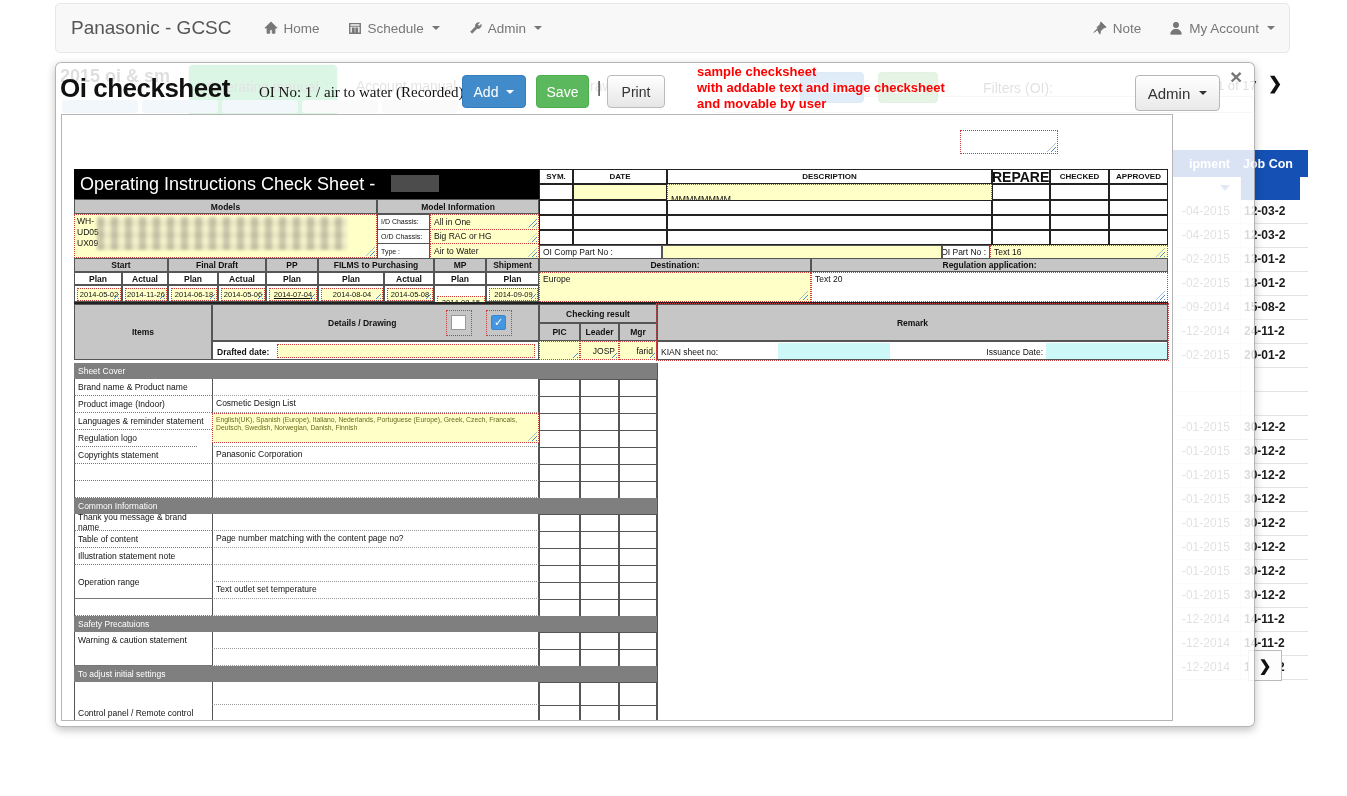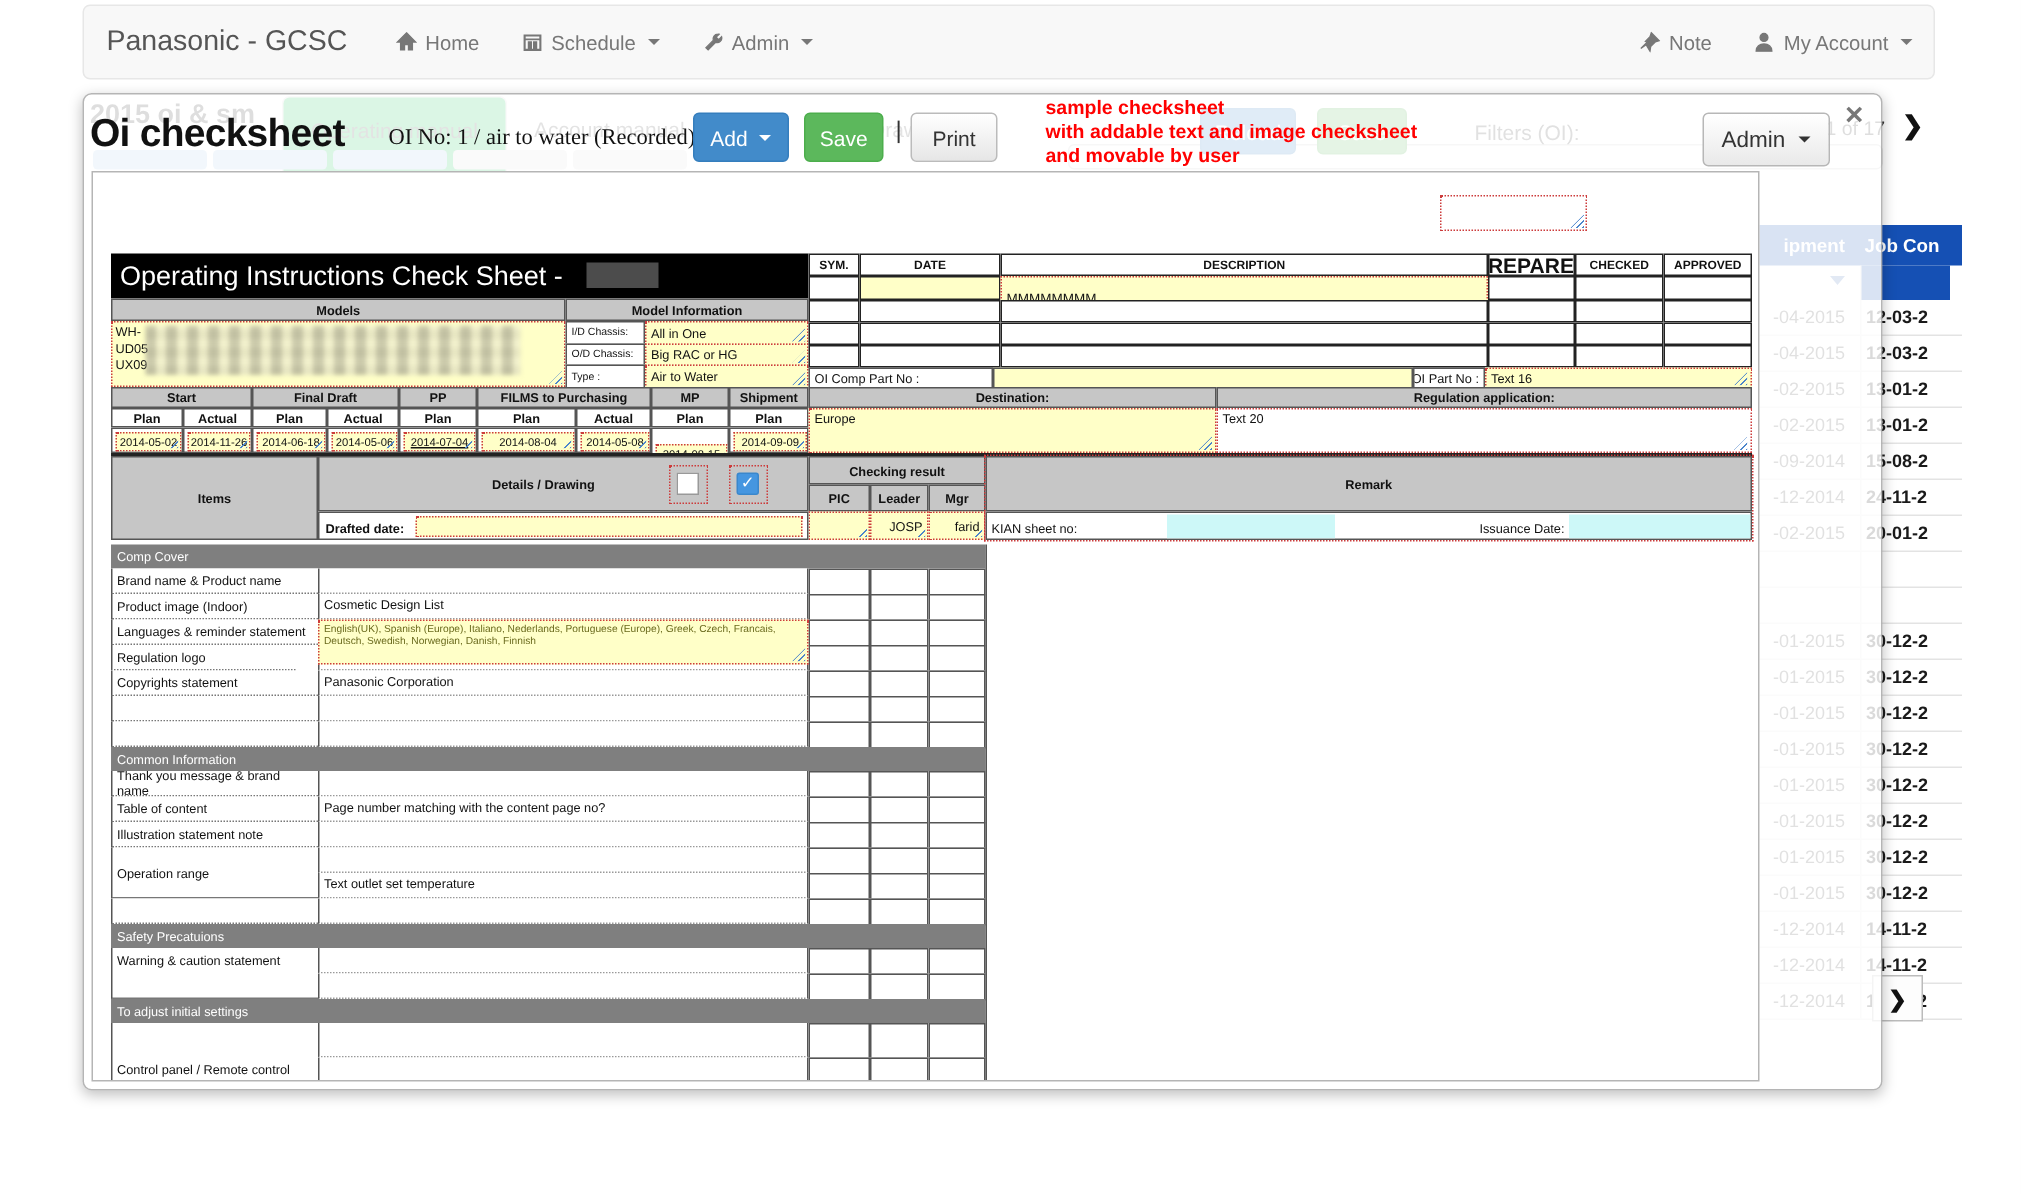--- a/index.html
+++ b/index.html
@@ -404,21 +404,21 @@
       <div class="cell bd gray ctr" style="left:595px;top:189px;width:511px;height:37px;font-weight:bold;">Remark</div>
       <div class="cell bd" style="left:595px;top:226px;width:511px;height:19px;background:#fff;">
         <span style="position:absolute;left:3px;top:5px;">KIAN sheet no:</span>
         <span class="cell cyan" style="left:120px;top:1px;width:112px;height:16px;"></span>
         <span style="position:absolute;left:270px;top:5px;width:115px;text-align:right;">Issuance Date:</span>
         <span class="cell cyan" style="left:388px;top:1px;width:121px;height:16px;"></span>
       </div>
       <div class="cell dot" style="left:594px;top:188px;width:513px;height:58px;"></div>
 
       <div id="sections">
-          <div class="cell band" style="left:12px;top:248px;width:583px;height:16px;padding-left:4px;line-height:16px;font-size:8.5px;">Comp Cover</div>
+          <div class="cell band" style="left:12px;top:248px;width:583px;height:16px;padding-left:4px;line-height:16px;font-size:8.5px;">Sheet Cover</div>
           <div class="cell bd" style="left:477px;top:264px;width:41px;height:18px;background:#fff;"></div>
           <div class="cell bd" style="left:518px;top:264px;width:39px;height:18px;background:#fff;"></div>
           <div class="cell bd" style="left:557px;top:264px;width:38px;height:18px;background:#fff;"></div>
           <div class="cell" style="left:150px;top:264px;width:327px;height:17px;border-left:1px solid #555;border-right:1px solid #555;border-bottom:1px dotted #999;padding:2px 3px;background:#fff;"></div>
           <div class="cell" style="left:12px;top:264px;width:138px;height:17px;border-left:1px solid #555;border-bottom:1px dotted #777;display:flex;align-items:center;padding:3px;background:#fff;z-index:2;">Brand name &amp; Product name</div>
           <div class="cell bd" style="left:477px;top:281px;width:41px;height:18px;background:#fff;"></div>
           <div class="cell bd" style="left:518px;top:281px;width:39px;height:18px;background:#fff;"></div>
           <div class="cell bd" style="left:557px;top:281px;width:38px;height:18px;background:#fff;"></div>
           <div class="cell" style="left:150px;top:281px;width:327px;height:17px;border-left:1px solid #555;border-right:1px solid #555;border-bottom:1px dotted #999;padding:2px 3px;background:#fff;">Cosmetic Design List</div>
           <div class="cell" style="left:12px;top:281px;width:138px;height:17px;border-left:1px solid #555;border-bottom:1px dotted #777;display:flex;align-items:center;padding:3px;background:#fff;z-index:2;">Product image (Indoor)</div>

